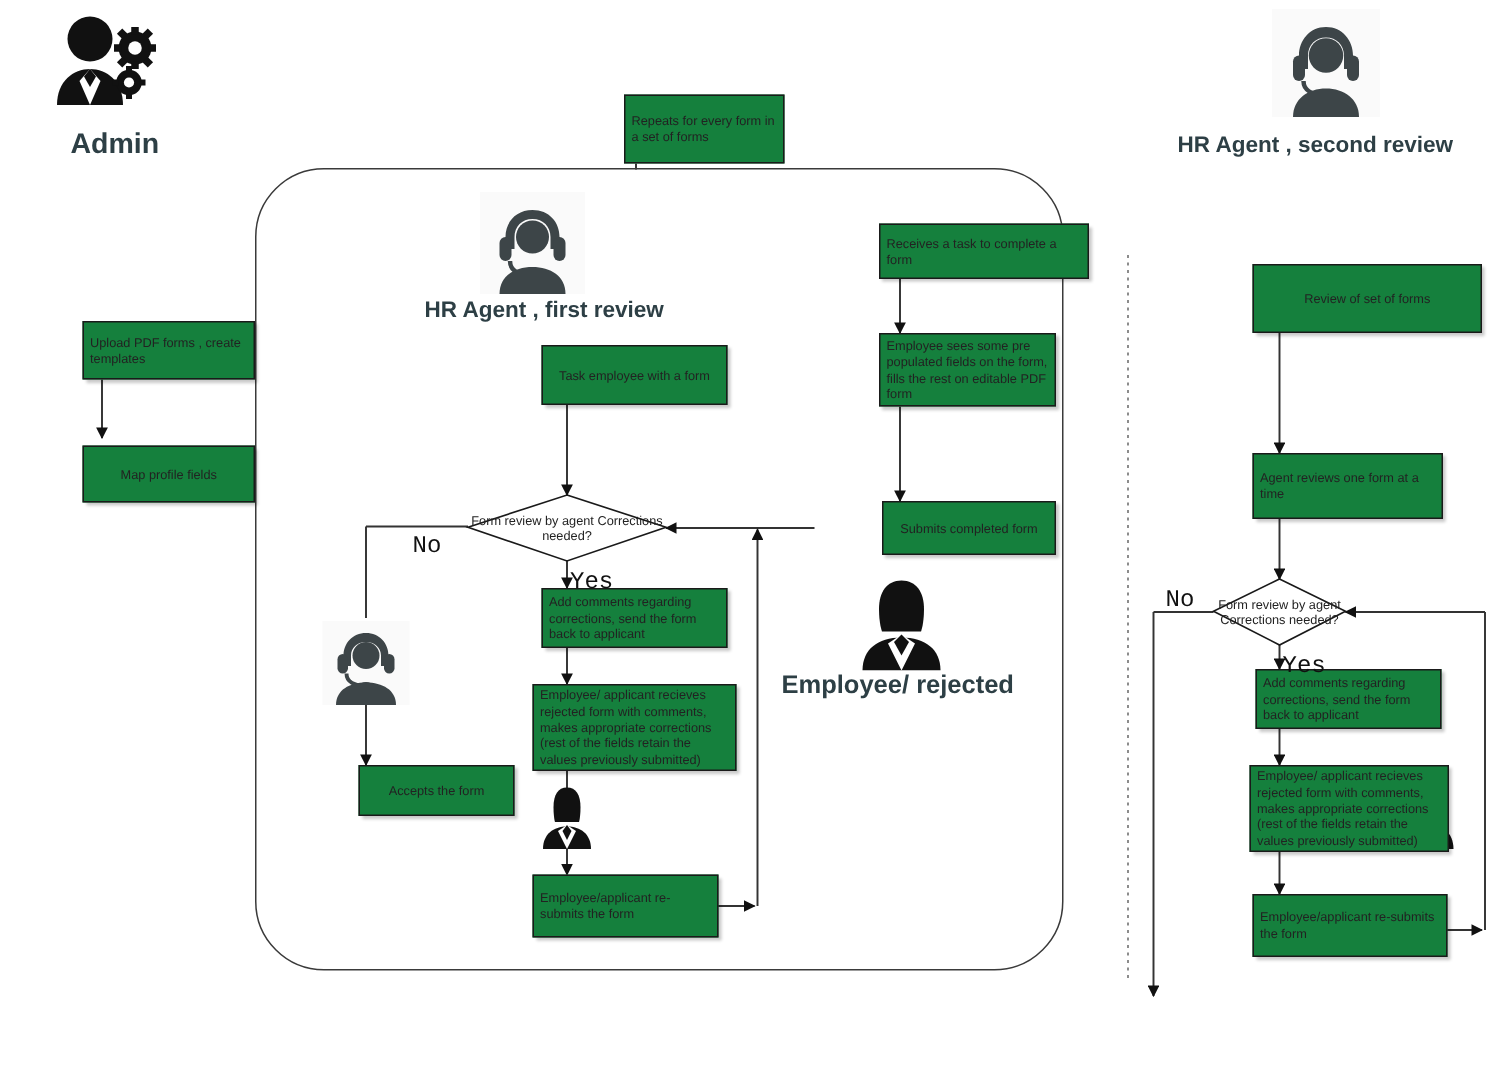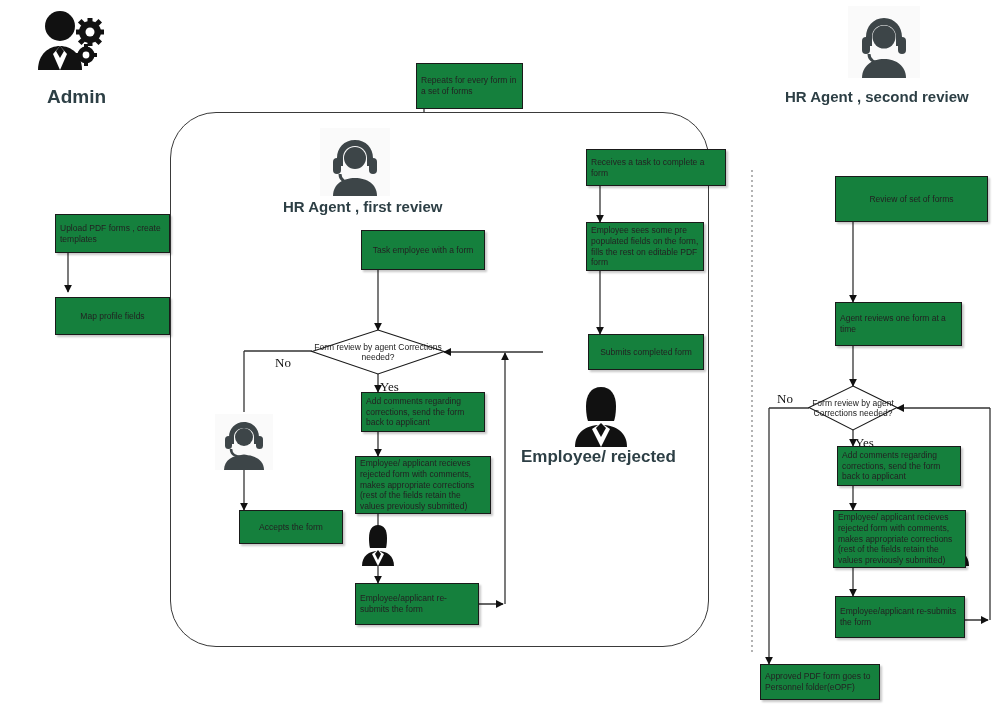--- a/index.html
+++ b/index.html
@@ -55,23 +55,23 @@
     pointer-events: none;
   }
   .persona-title {
     position: absolute;
     font-weight: bold;
     color: #2d3f45;
     white-space: nowrap;
   }
   .branch-label {
     position: absolute;
-    font-size: 13px;
+    font-size: 16px;
     color: #111111;
-    font-family: Liberation Serif, serif;
+    font-family: Liberation Mono, monospace;
   }
   .icon-box {
     position: absolute;
   }
   .rounded-group {
     position: absolute;
     border: 1px solid #3a3a3a;
     border-radius: 46px;
     background: transparent;
   }
@@ -306,17 +306,14 @@
   <div class="node" style="left:788px; top:510px; width:133px; height:58px;">
     <span>Employee/ applicant recieves rejected form with comments, makes appropriate corrections (rest of the fields retain the values previously submitted)</span>
   </div>
   <div class="node" style="left:790px; top:596px; width:130px; height:42px;">
     <span>Employee/applicant re-submits the form</span>
   </div>
 
   <div class="branch-label" style="left:777px; top:391px;">No</div>
   <div class="branch-label" style="left:855px; top:435px;">Yes</div>
 
-  <div class="node" style="left:715px; top:664px; width:120px; height:36px;">
-    <span>Approved PDF form goes to Personnel folder(eOPF)</span>
-  </div>
 
 </div>
 
 </body></html>

